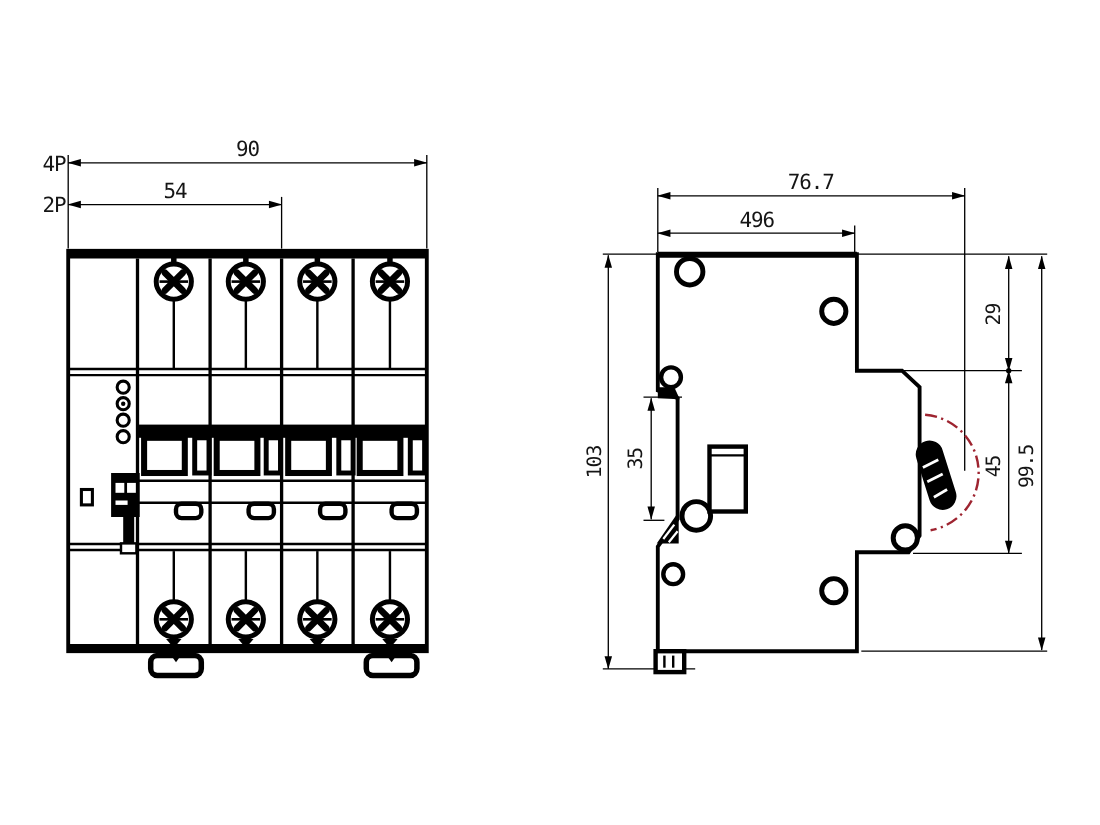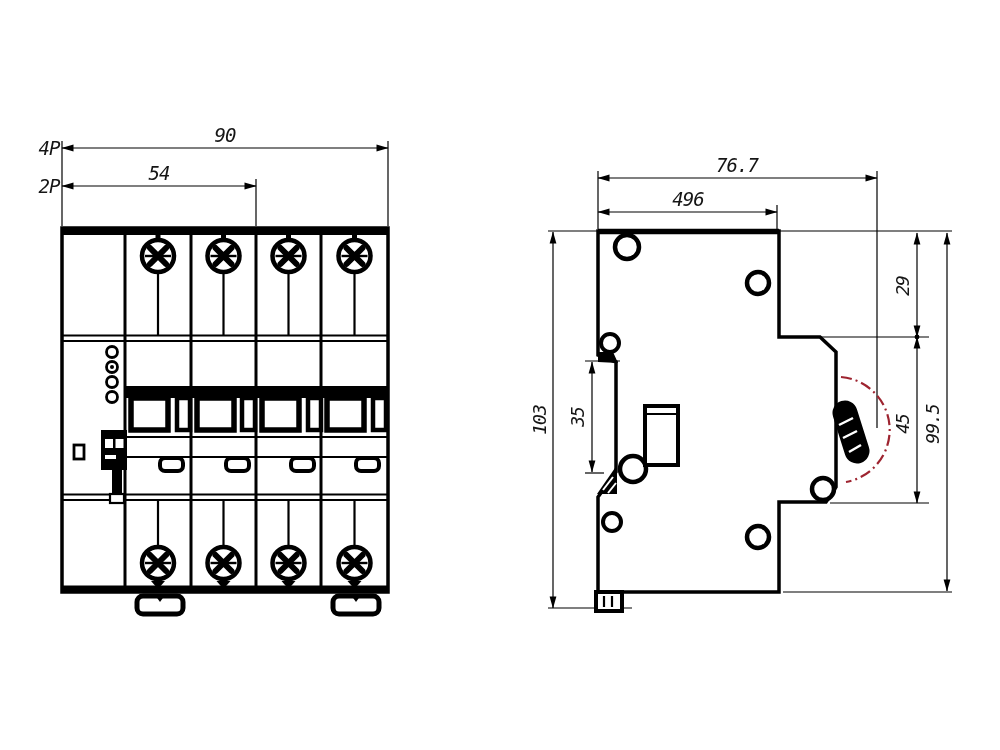--- a/index.html
+++ b/index.html
@@ -1,16 +1,16 @@
 <!DOCTYPE html>
 <html><head>
 <meta charset="utf-8">
 <style>
   html,body{margin:0;padding:0;background:#ffffff;}
-  .stage{position:relative;width:1000px;height:750px;background:#ffffff;overflow:hidden;font-style:italic;}
+  .stage{position:relative;width:1000px;height:750px;background:#ffffff;overflow:hidden;}
   svg{display:block;}
   .ol{stroke:#000;fill:none;stroke-width:3.5;stroke-linejoin:miter;}
   .ln2{stroke:#000;fill:none;stroke-width:2.2;}
   .ln3{stroke:#000;fill:none;stroke-width:3;}
   .thin{stroke:#000;fill:none;stroke-width:1.2;}
   .dim{stroke:#000;fill:none;stroke-width:1.2;}
   .blk{fill:#000;stroke:none;}
   .wht{stroke:#fff;fill:none;}
   .dimtxt{font-family:"DejaVu Sans Mono","Liberation Mono",monospace;font-size:19px;fill:#151515;letter-spacing:-1px;}
   .dimtxt-sm{font-family:"DejaVu Sans Mono","Liberation Mono",monospace;font-size:18px;fill:#151515;letter-spacing:-1px;}

